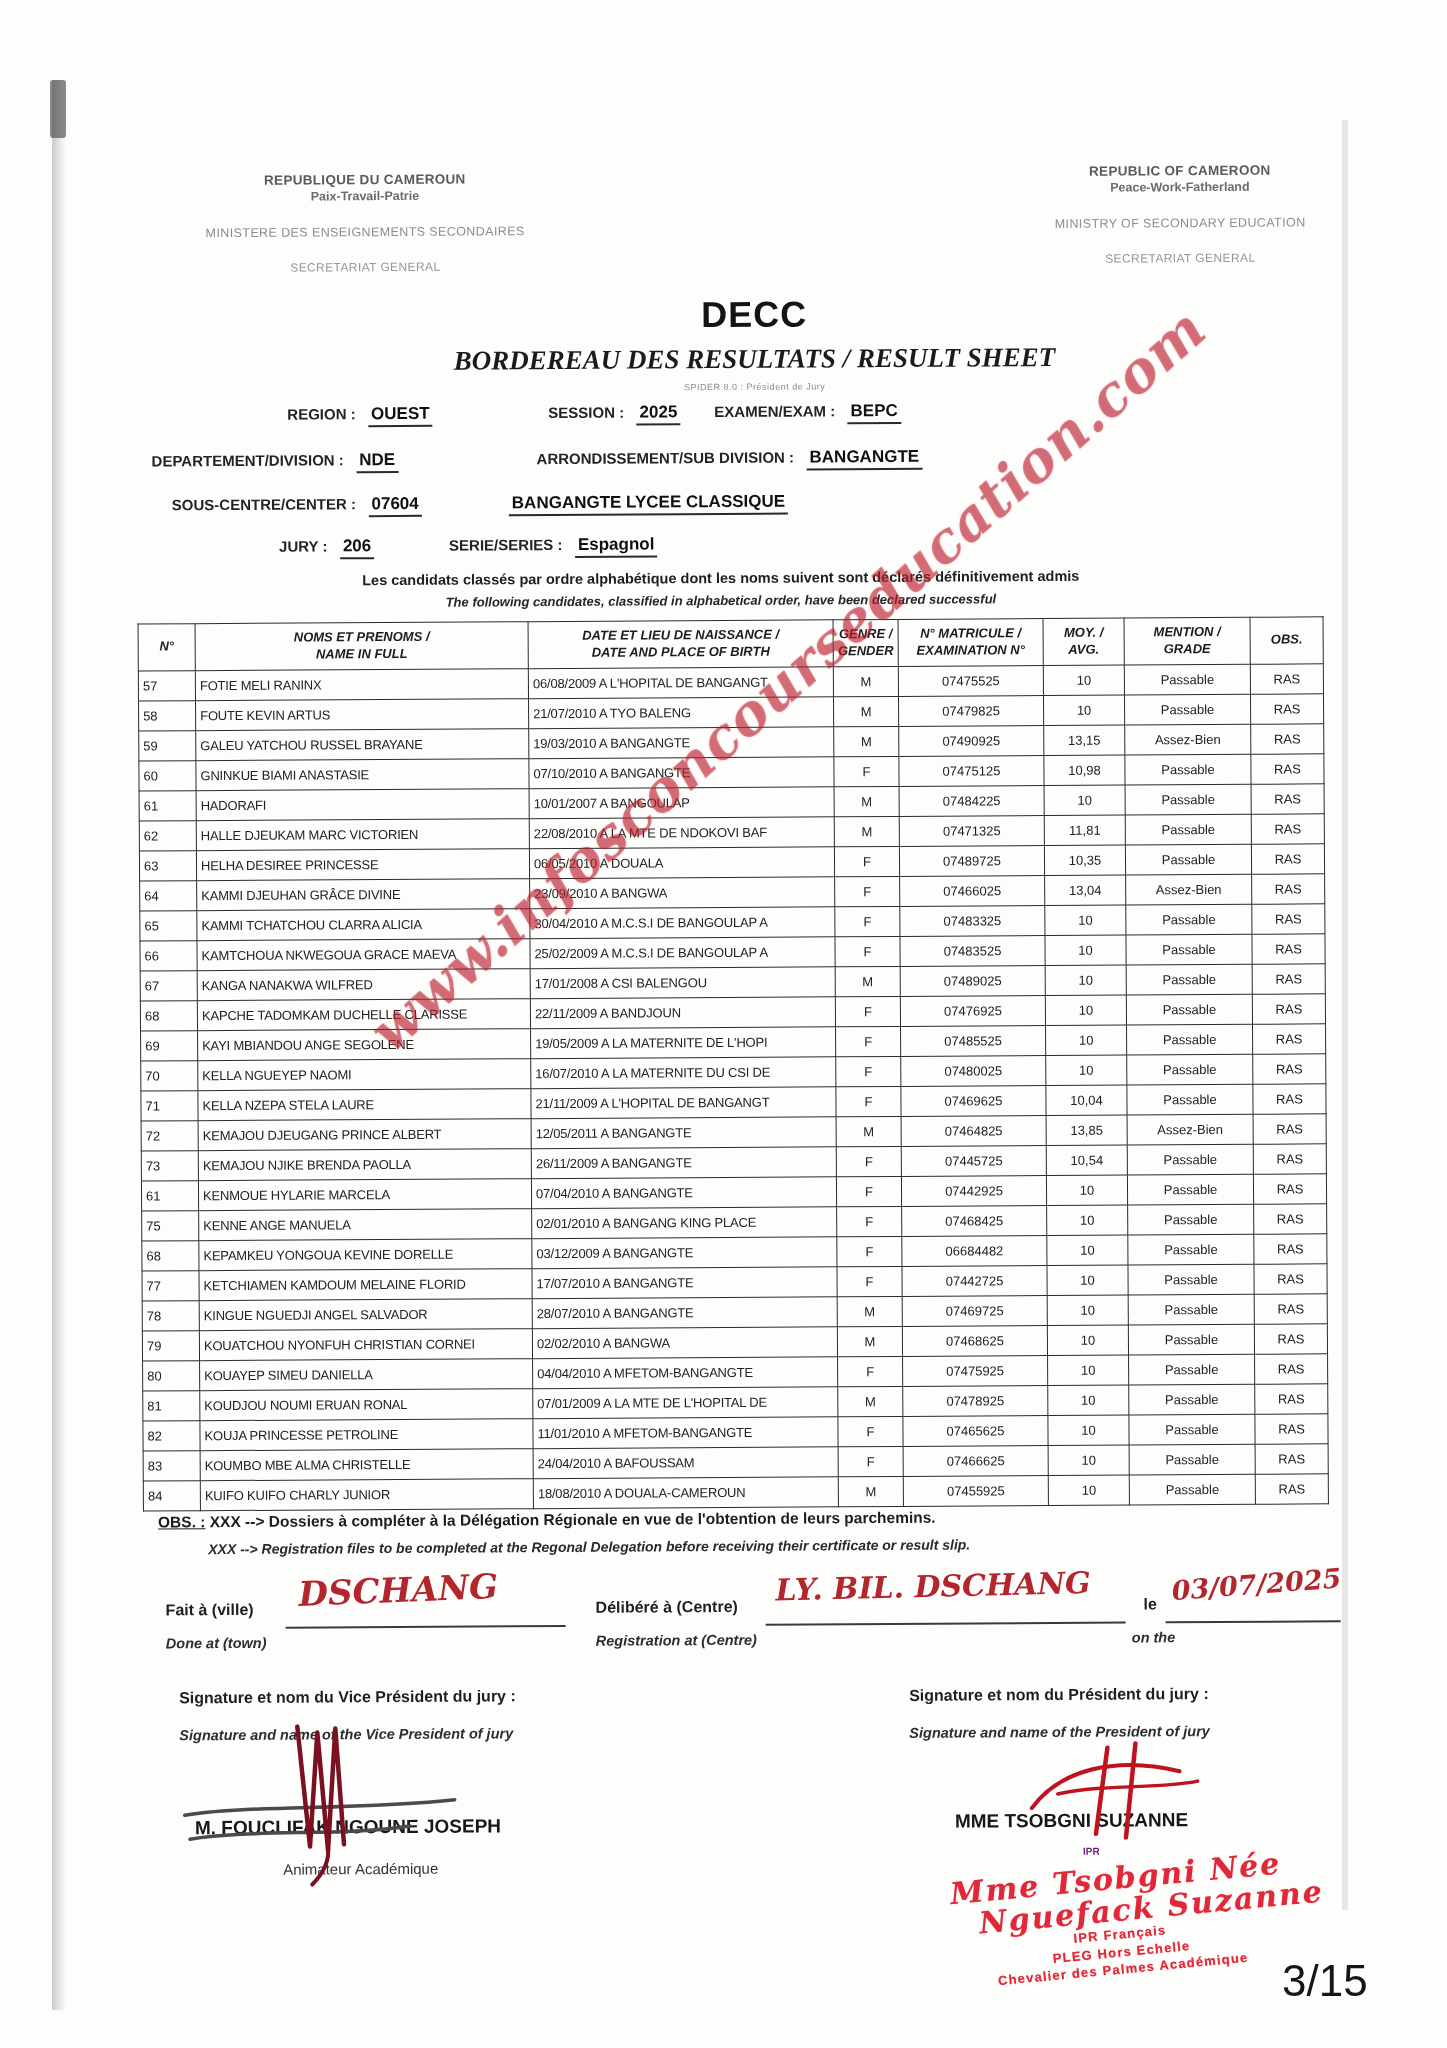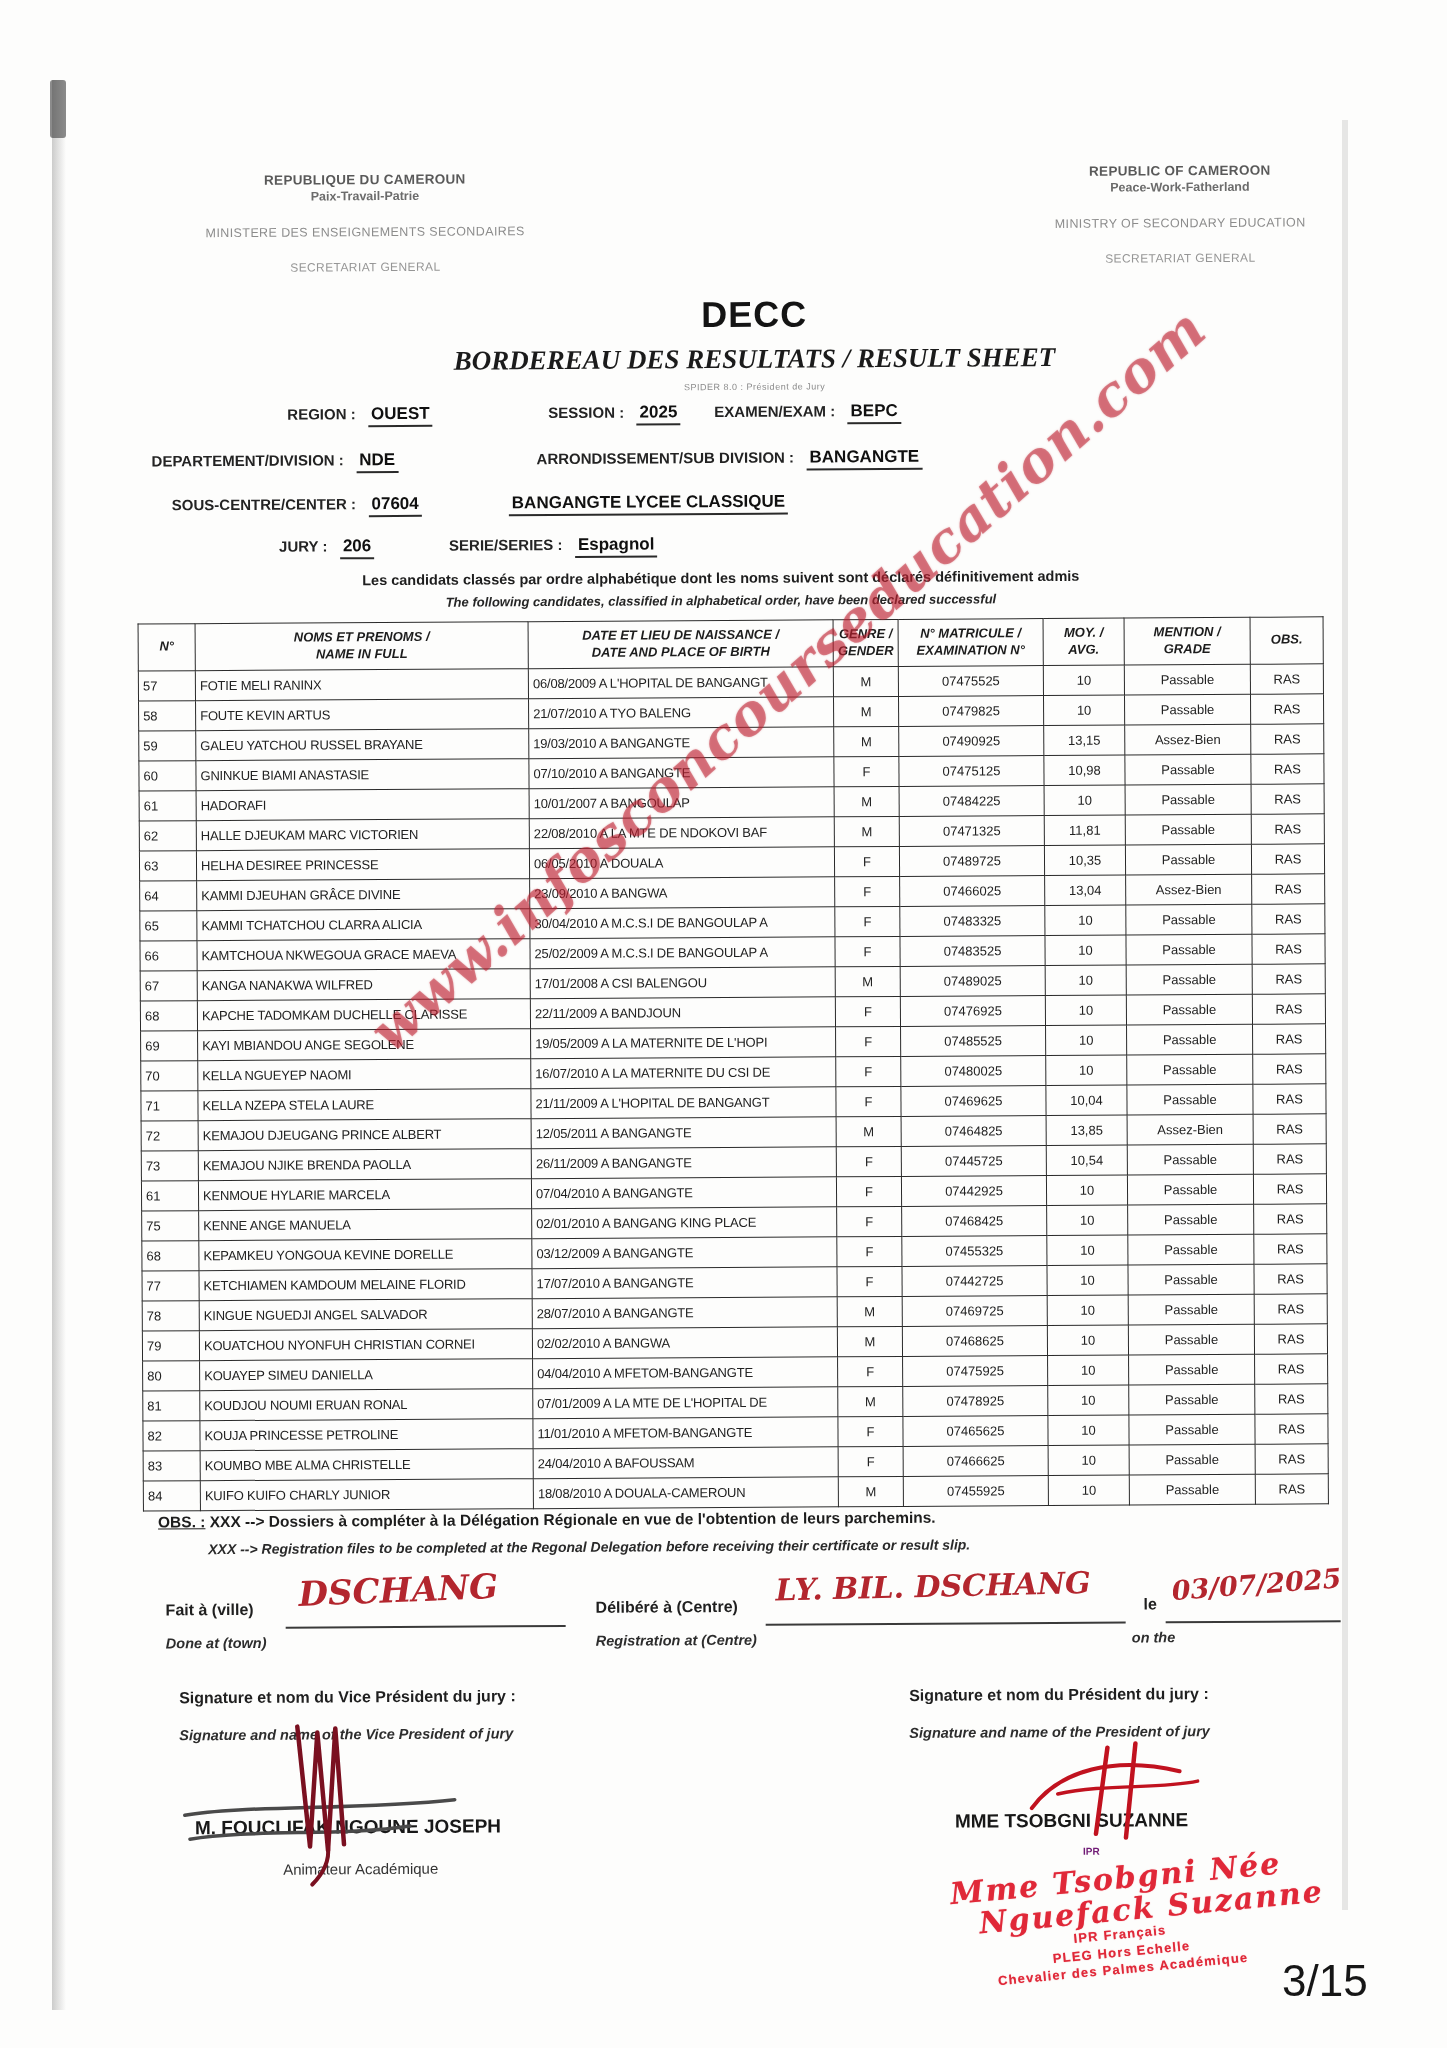--- a/index.html
+++ b/index.html
@@ -385,21 +385,21 @@
       <td class="c-matricule">07468425</td>
       <td class="c-avg">10</td>
       <td class="c-mention">Passable</td>
       <td class="c-obs">RAS</td>
     </tr>
         <tr>
       <td class="c-n">68</td>
       <td class="c-name">KEPAMKEU YONGOUA KEVINE DORELLE</td>
       <td class="c-birth">03/12/2009 A BANGANGTE</td>
       <td class="c-gender">F</td>
-      <td class="c-matricule">07455325</td>
+      <td class="c-matricule">06684482</td>
       <td class="c-avg">10</td>
       <td class="c-mention">Passable</td>
       <td class="c-obs">RAS</td>
     </tr>
         <tr>
       <td class="c-n">77</td>
       <td class="c-name">KETCHIAMEN KAMDOUM MELAINE FLORID</td>
       <td class="c-birth">17/07/2010 A BANGANGTE</td>
       <td class="c-gender">F</td>
       <td class="c-matricule">07442725</td>

